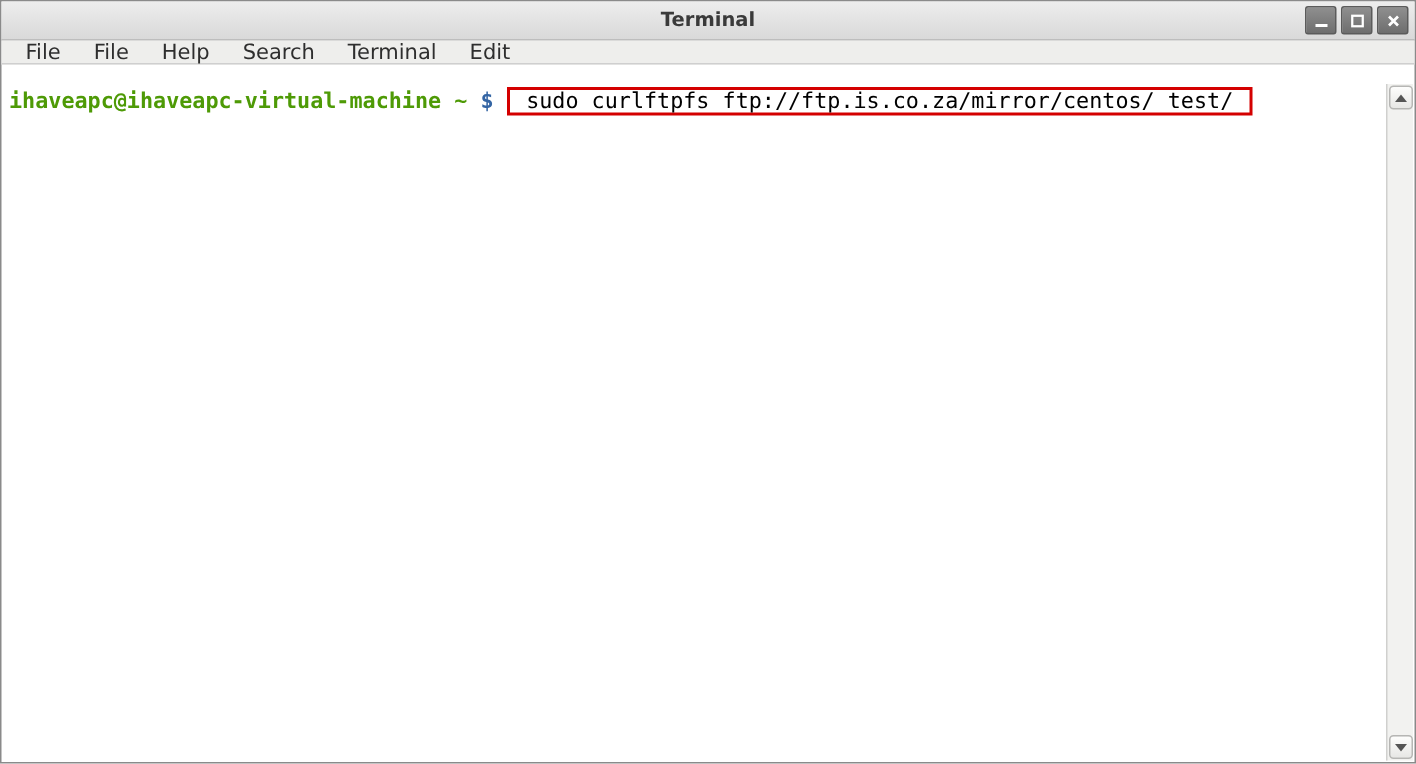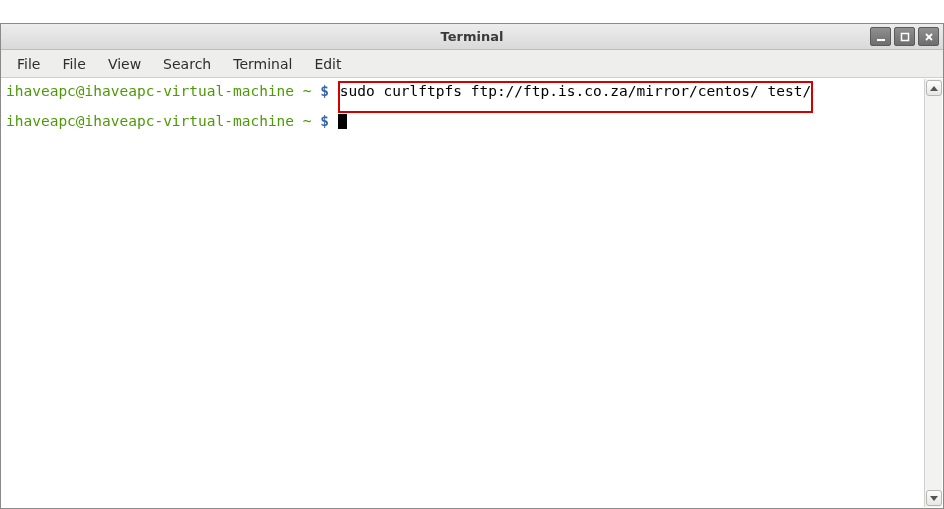--- a/index.html
+++ b/index.html
@@ -1,68 +1,68 @@
 <!DOCTYPE html>
 <html><head>
 <meta charset="utf-8">
 <style>
   * { box-sizing: border-box; }
   html, body { margin:0; padding:0; font-family: "DejaVu Sans", "Liberation Sans", sans-serif; }
   body { background:#fff; width:944px; height:509px; position:relative; overflow:hidden; }
 
-  .window-border { position:absolute; inset:0; border:1px solid #8a8a8a;margin-top:23px; }
+  .window-border { position:absolute; inset:0; border:1px solid #8a8a8a; }
 
   .titlebar {
     height:26px;
     background:linear-gradient(to bottom,#ededed 0%,#d9d9d9 100%);
     border-bottom:1px solid #bdbdbd;
     display:flex; align-items:center; justify-content:center;
     position:relative;
   }
   .title { font-weight:bold; font-size:13px; color:#3a3a3a; }
   .win-controls { position:absolute; right:4px; top:3px; display:flex; gap:3px; }
   .win-btn {
     width:21px; height:19px;
     background:linear-gradient(to bottom,#8f8f8f,#6e6e6e);
     border:1px solid #5b5b5b; border-radius:2px;
     display:flex; align-items:center; justify-content:center;
     color:#fff; font-size:11px; line-height:1; cursor:pointer;
   }
   .win-btn svg { width:10px; height:10px; display:block; }
 
   .menubar {
-    height:28px;
+    height:16px;
     background:#eeeeec;
     border-bottom:1px solid #cfcfcf;
     display:flex; align-items:center;
     padding:0 6px; gap:2px;
     font-size:14px; color:#2e2e2e;
   }
   .menu-item { padding:3px 10px; border-radius:3px; cursor:pointer; }
 
   .term-wrap { position:absolute; top:55px; bottom:1px; left:1px; right:1px; display:flex; }
   .term {
     flex:1;
     background:#ffffff;
     font-family:"DejaVu Sans Mono","Liberation Mono",monospace;
     font-size:14.5px; line-height:17px;
     padding:2px 4px 4px 4px;
     position:relative;
     overflow:hidden;
   }
   .line { white-space:pre; }
-  .prompt { color:#4e9a06; font-weight:normal; }
+  .prompt { color:#4e9a06; font-weight:bold; }
   .dollar { color:#3465a4; font-weight:bold; }
   .cmd { color:#000; }
   .highlight-box {
     border:2.5px solid #d40000;
-    padding:0 0;
+    padding:0 11px;
     display:inline-block;
     margin-left:0;
-    height:32px;
+    height:19px;
   }
   .cursor {
     display:inline-block;
     width:9px; height:15px;
     background:#000;
     vertical-align:text-bottom;
     margin-left:0;
   }
 
   .scrollbar {
@@ -105,30 +105,29 @@
         <svg viewBox="0 0 10 10">
             <path d="M2 2 L8 8 M8 2 L2 8" stroke="#fff" stroke-width="1.8"></path>
           </svg>
       </div>
     </div>
   </div>
 
   <div class="menubar">
     <span class="menu-item">File</span>
     <span class="menu-item">File</span>
-    <span class="menu-item">View</span>
+    <span class="menu-item">Help</span>
     <span class="menu-item">Search</span>
     <span class="menu-item">Terminal</span>
     <span class="menu-item">Edit</span>
   </div>
 
   <div class="term-wrap">
     <div class="term">
       <div class="line"><span class="prompt">ihaveapc@ihaveapc-virtual-machine ~ </span><span class="dollar">$ </span><span class="highlight-box"><span class="cmd">sudo curlftpfs ftp://ftp.is.co.za/mirror/centos/ test/</span></span></div>
-      <div class="line"><span class="prompt">ihaveapc@ihaveapc-virtual-machine ~ </span><span class="dollar">$ </span><span class="cursor"></span></div>
     </div>
 
     <div class="scrollbar">
       <div class="sb-btn">
         <div class="sb-arrow sb-up"></div>
       </div>
       <div style="flex:1"></div>
       <div class="sb-btn">
         <div class="sb-arrow sb-down"></div>
       </div>

